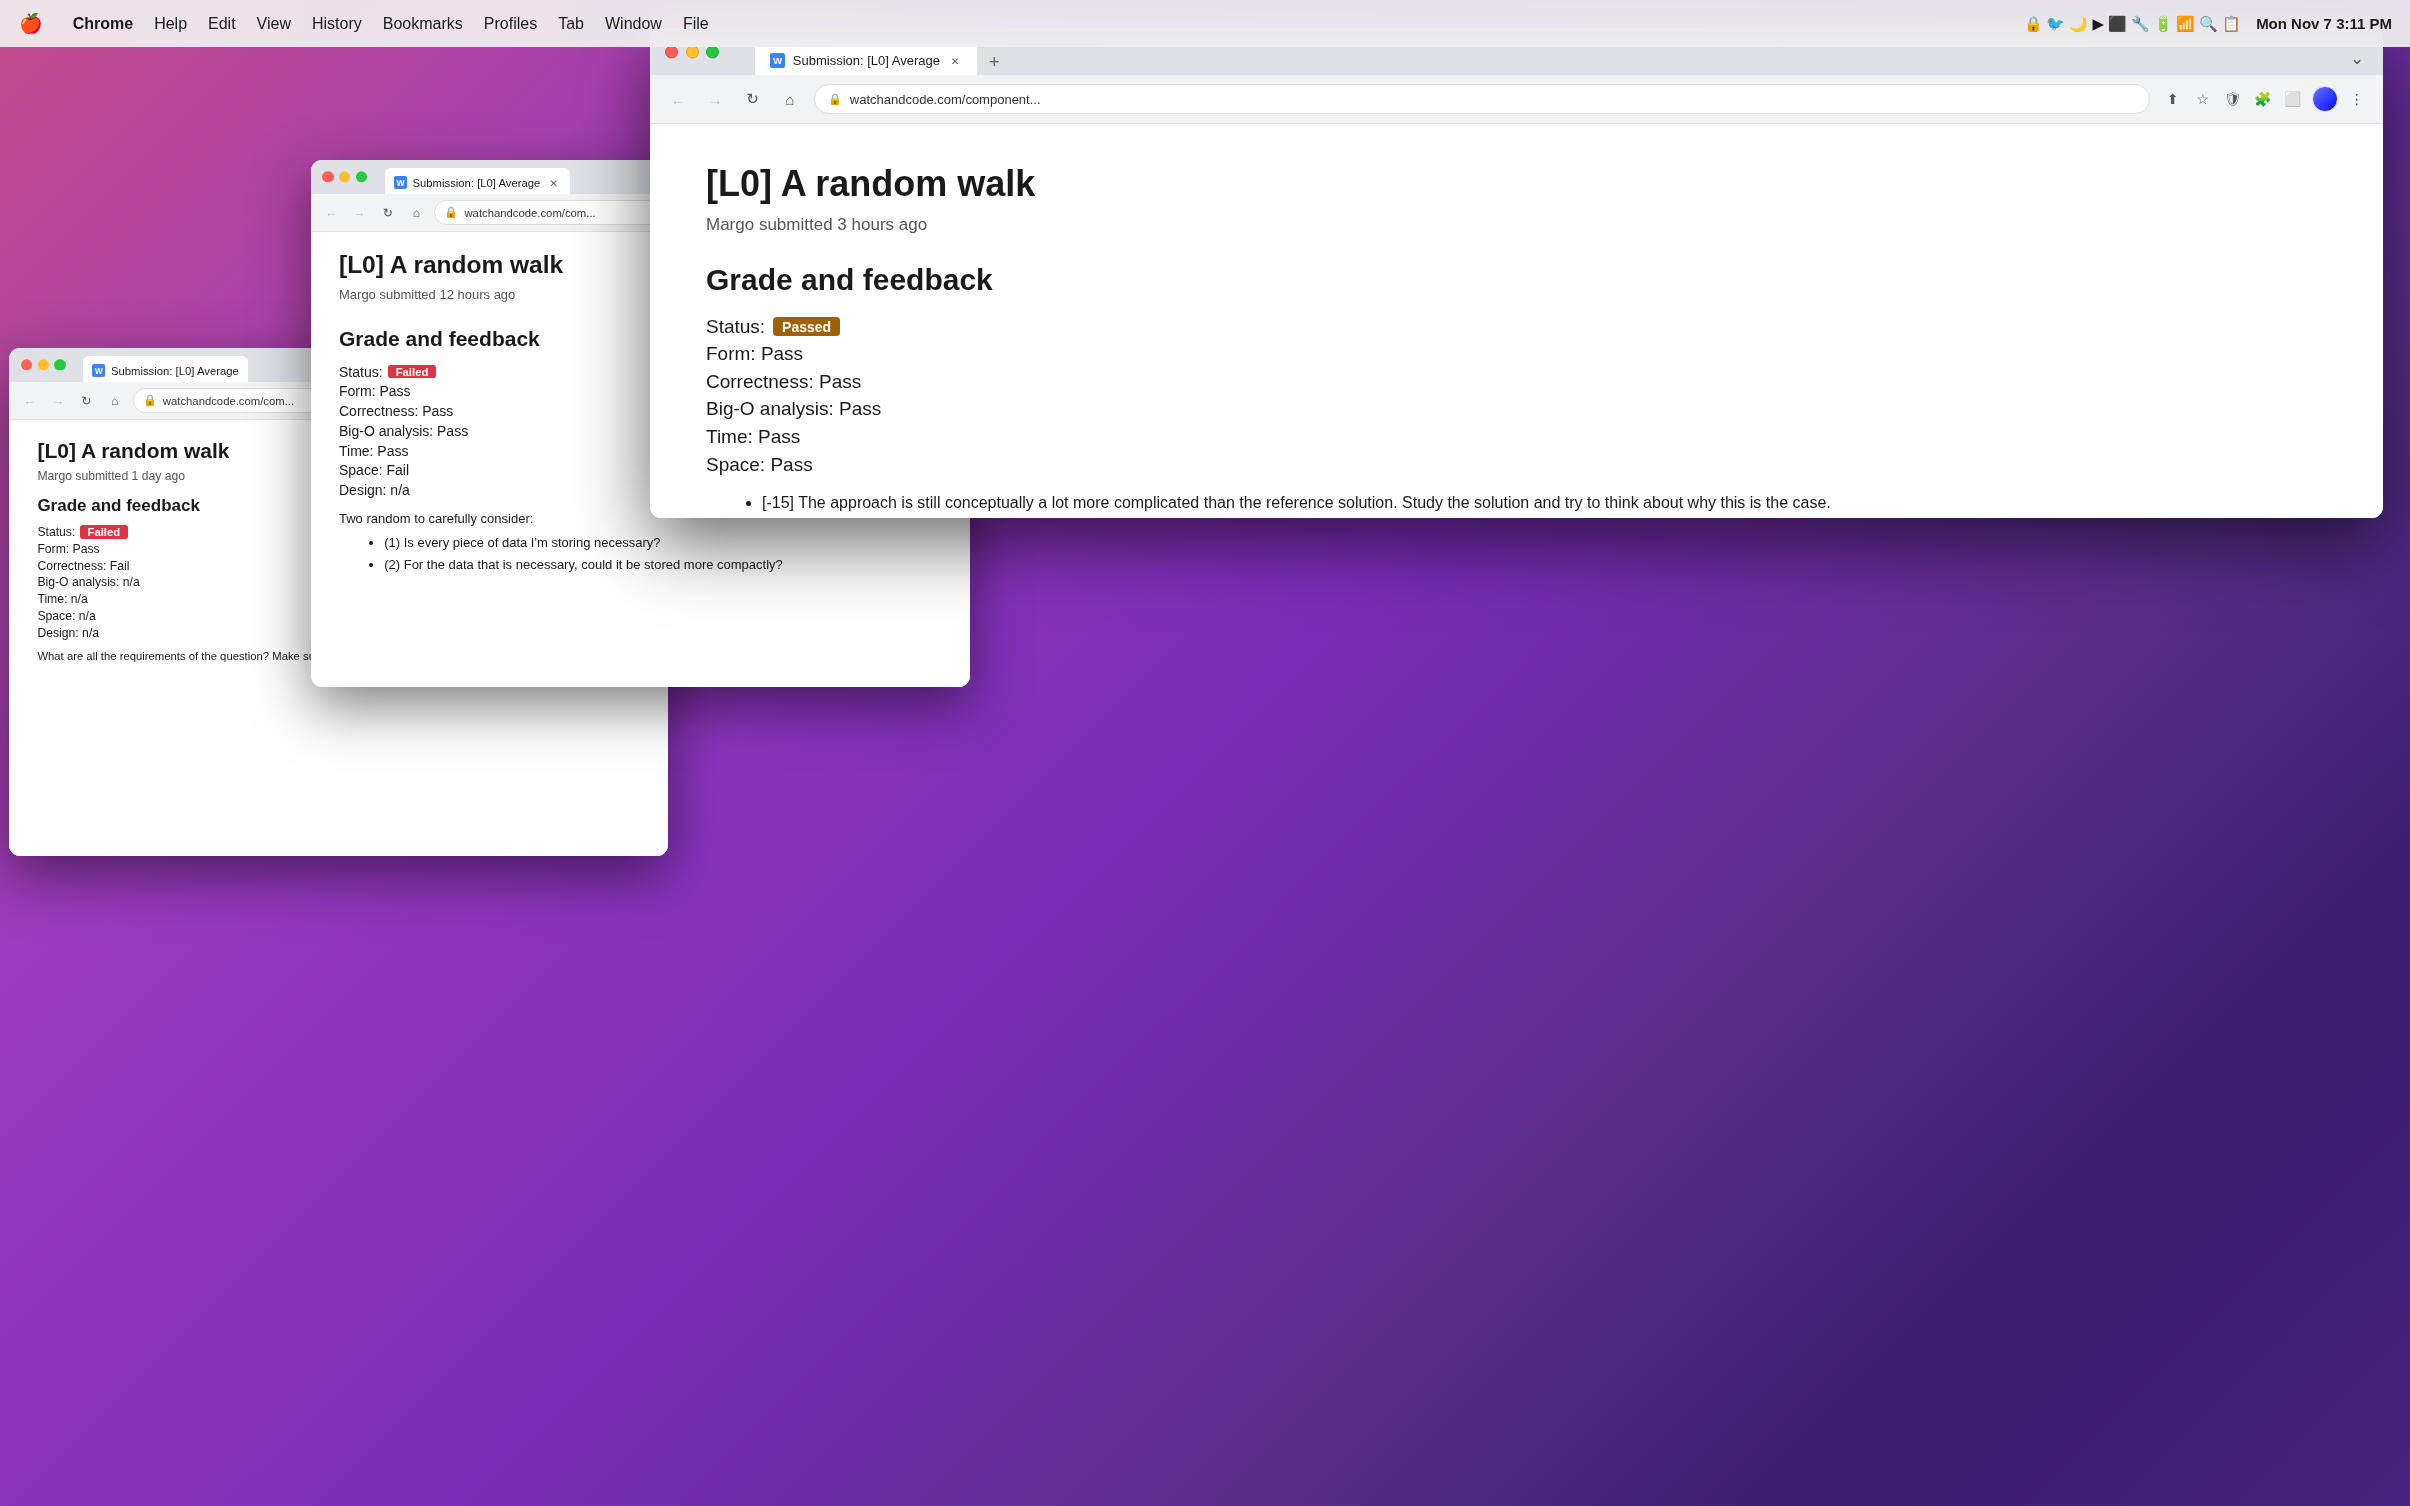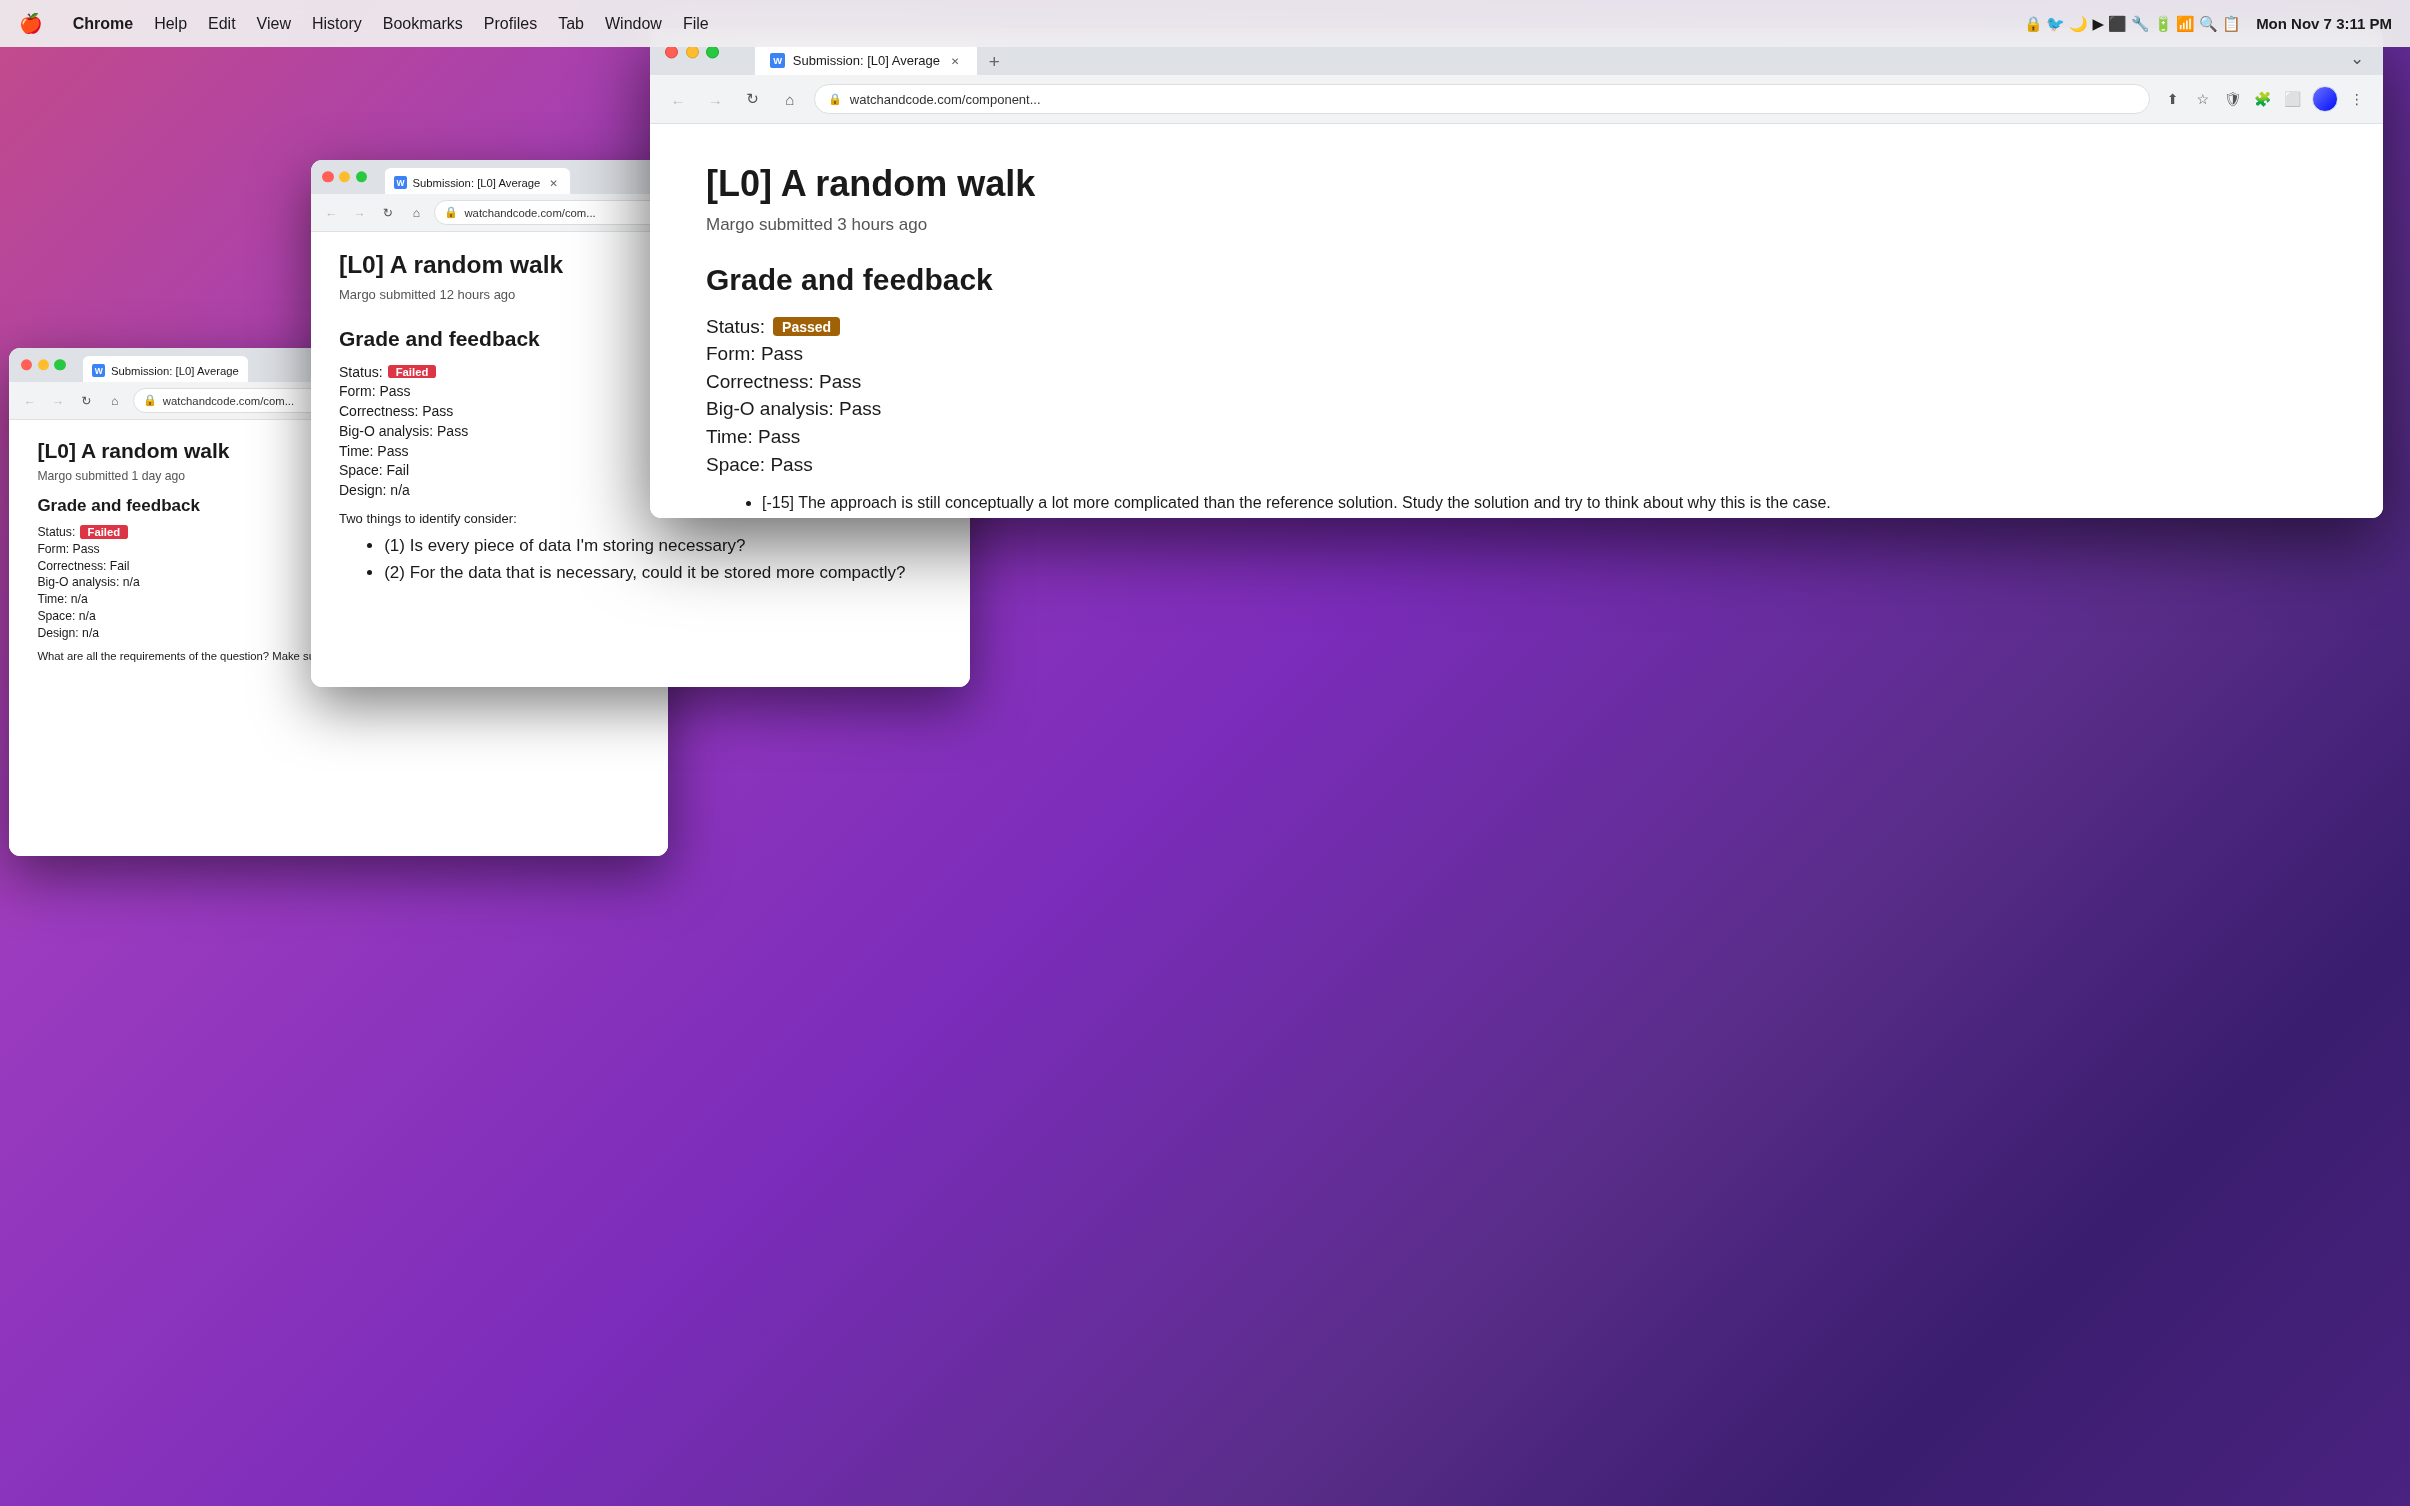--- a/index.html
+++ b/index.html
@@ -466,21 +466,21 @@
 
     .bullet-item {
       font-size: 16px;
       color: #1a1a1a;
       margin-left: 28px;
       margin-bottom: 5.6px;
       line-height: 1.5;
     }
 
     .bullet-item-sm {
-      font-size: 17px;
+      font-size: 13px;
       color: #1a1a1a;
       margin-left: 22.6px;
       margin-bottom: 3.8px;
       line-height: 1.4;
     }
 
     .bullet-item-back {
       font-size: 11.3px;
       color: #1a1a1a;
       margin-left: 17px;
@@ -602,21 +602,21 @@
       <div class="grade-line-sm">
         <span>Status:</span>
         <span class="badge-failed-sm">Failed</span>
       </div>
       <div class="grade-line-sm">Form: Pass</div>
       <div class="grade-line-sm">Correctness: Pass</div>
       <div class="grade-line-sm">Big-O analysis: Pass</div>
       <div class="grade-line-sm">Time: Pass</div>
       <div class="grade-line-sm">Space: Fail</div>
       <div class="grade-line-sm">Design: n/a</div>
-      <p class="feedback-intro-sm">Two things to identify consider:</p>
+      <p class="feedback-intro-sm">Two random to carefully consider:</p>
       <ul style="list-style: disc; margin-left: 22.6px;">
         <li class="bullet-item-sm">(1) Is every piece of data I'm storing necessary?</li>
         <li class="bullet-item-sm">(2) For the data that is necessary, could it be stored more compactly?</li>
       </ul>
     </div>
   </div>
 
   <div class="browser-window-front">
 
     <div class="tab-bar">

